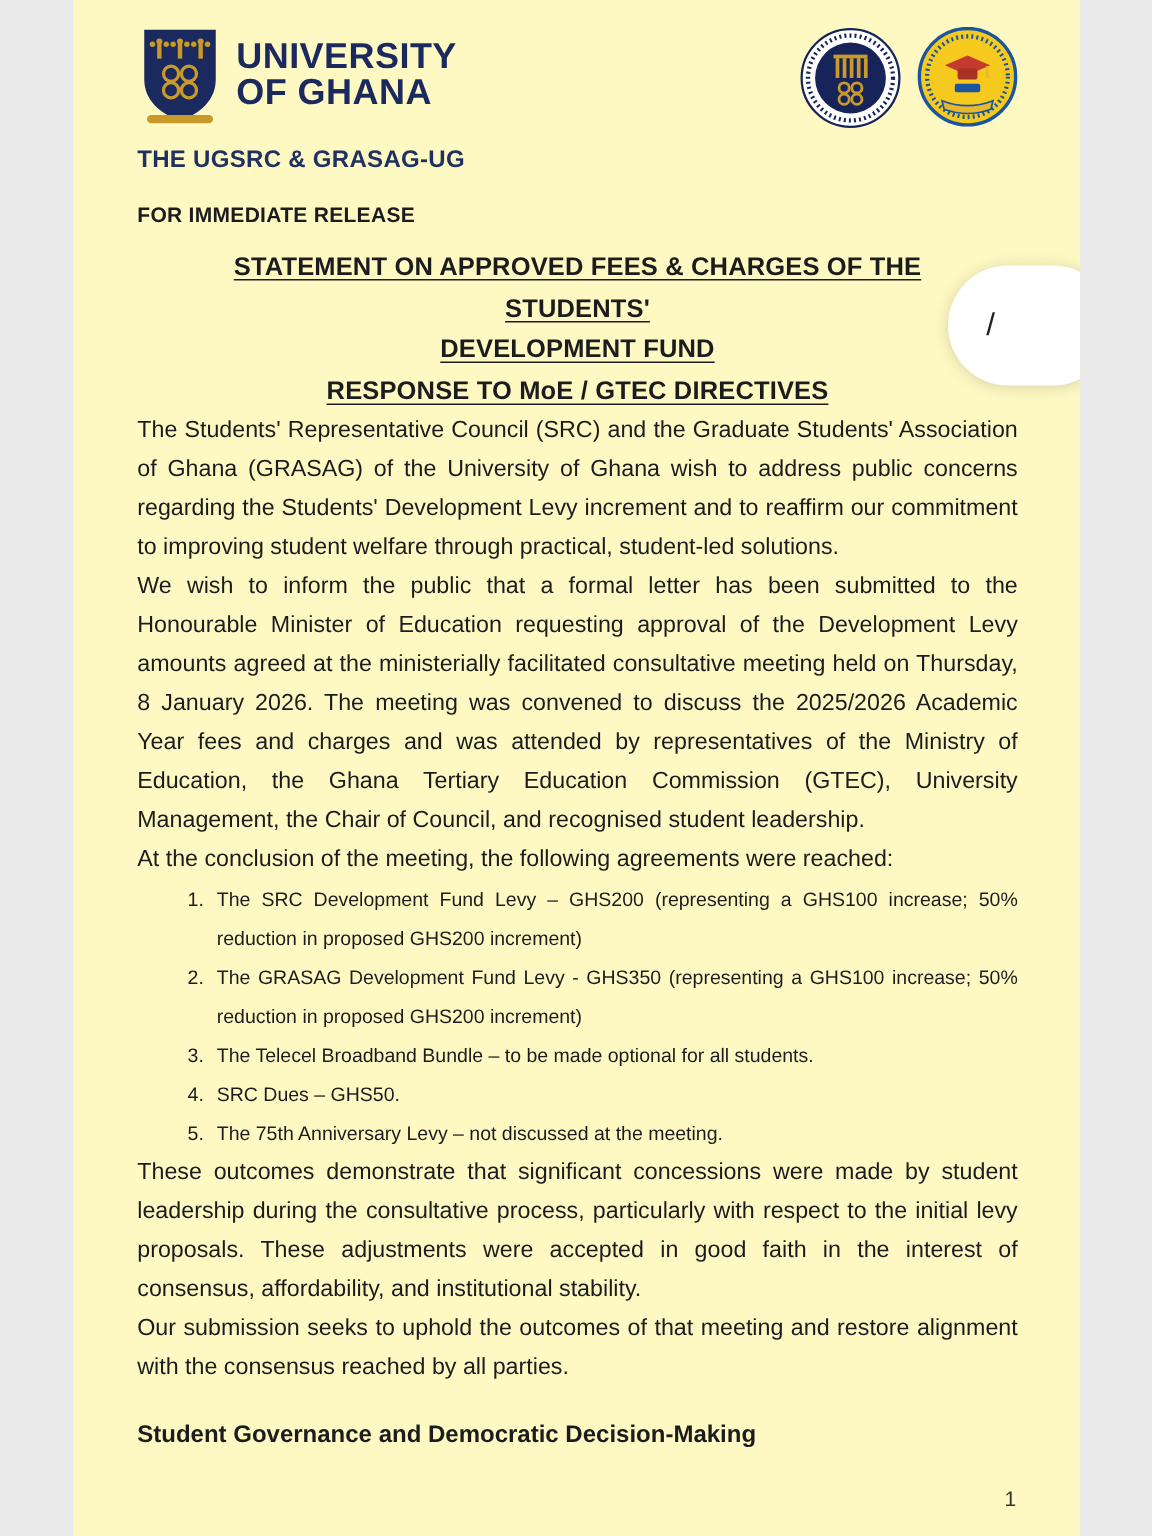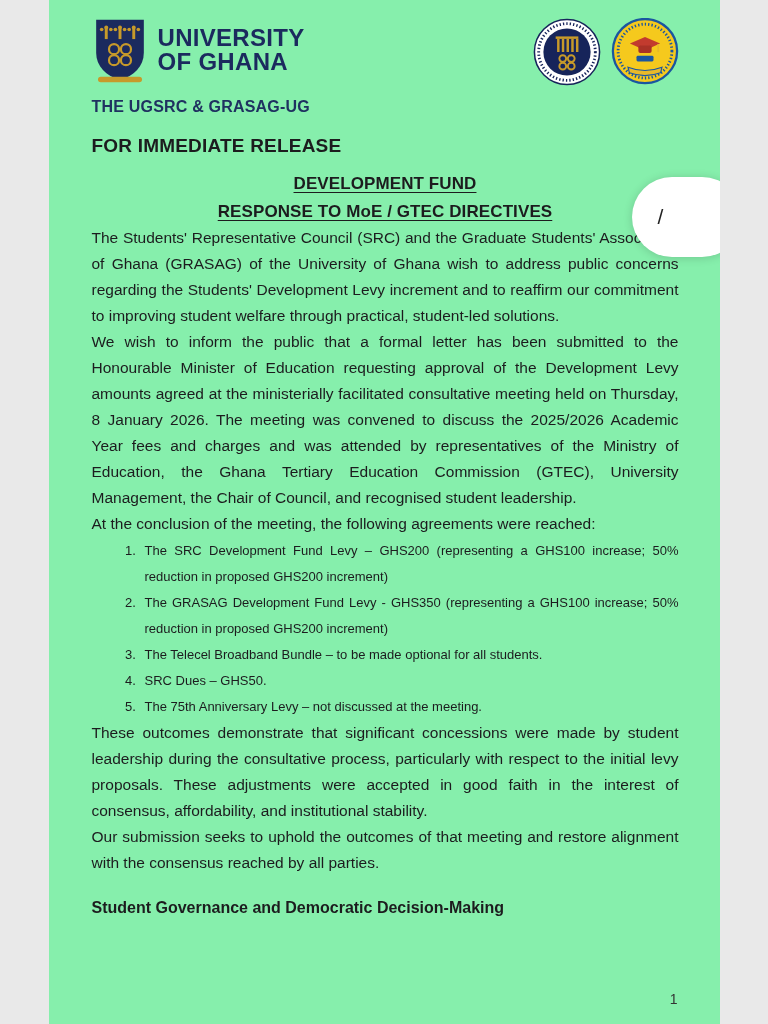--- a/index.html
+++ b/index.html
@@ -2,21 +2,21 @@
 <html><head>
 <meta charset="utf-8">
 <style>
   * { margin: 0; padding: 0; box-sizing: border-box; }
   html, body { background: #e9e9e9; }
   .page {
     position: relative;
     width: 671px;
     height: 1024px;
     margin: 0 auto;
-    background: #86efac;
+    background: #fef9c3;
     overflow: hidden;
     font-family: "Liberation Sans", sans-serif;
     color: #1c1c1e;
   }
   .content { padding: 18px 41px 0 43px; }
 
   
   .doc-header {
     display: flex;
     justify-content: space-between;
@@ -36,21 +36,21 @@
     text-align: left;
     font-weight: bold;
     font-size: 16px;
     color: #1f3160;
     margin-top: 10px;
     letter-spacing: 0.2px;
   }
 
   
   .dated { margin-top: 17px; font-size: 15px; }
-  .release { margin-top: 19px; font-size: 19px; font-weight: bold; letter-spacing: 0.2px; }
+  .release { margin-top: 19px; font-size: 14px; font-weight: bold; letter-spacing: 0.2px; }
 
   
   .doc-title {
     margin: 13px auto 0;
     width: 94%;
     text-align: center;
     font-weight: bold;
     font-size: 17px;
     line-height: 1.62;
     letter-spacing: 0.1px;
@@ -184,20 +184,21 @@
           </svg>
         </span>
       </div>
     </div>
 
     <div class="org-title">THE UGSRC &amp; GRASAG-UG</div>
 
     <div class="release">FOR IMMEDIATE RELEASE</div>
 
     <div class="doc-title">
+      <div><span class="tline">STATEMENT ON APPROVED FEES &amp; CHARGES OF THE STUDENTS'</span></div>
       <div><span class="tline">DEVELOPMENT FUND</span></div>
       <div><span class="tline">RESPONSE TO MoE / GTEC DIRECTIVES</span></div>
     </div>
 
     <p class="para">The Students' Representative Council (SRC) and the Graduate Students' Association of Ghana (GRASAG) of the University of Ghana wish to address public concerns regarding the Students' Development Levy increment and to reaffirm our commitment to improving student welfare through practical, student-led solutions.</p>
     <p class="para">We wish to inform the public that a formal letter has been submitted to the Honourable Minister of Education requesting approval of the Development Levy amounts agreed at the ministerially facilitated consultative meeting held on Thursday, 8 January 2026. The meeting was convened to discuss the 2025/2026 Academic Year fees and charges and was attended by representatives of the Ministry of Education, the Ghana Tertiary Education Commission (GTEC), University Management, the Chair of Council, and recognised student leadership.</p>
     <p class="para">At the conclusion of the meeting, the following agreements were reached:</p>
 
     <ol class="agreements">
       <li>The SRC Development Fund Levy – GHS200 (representing a GHS100 increase; 50% reduction in proposed GHS200 increment)</li>

